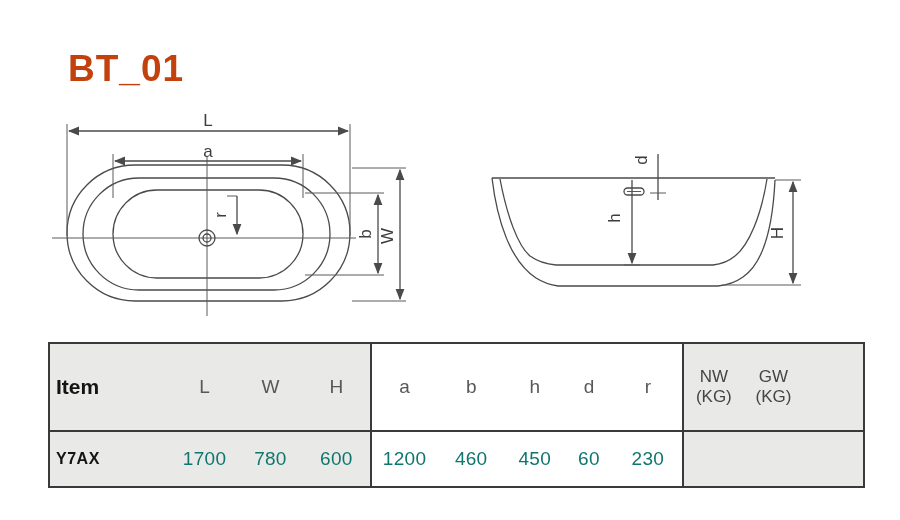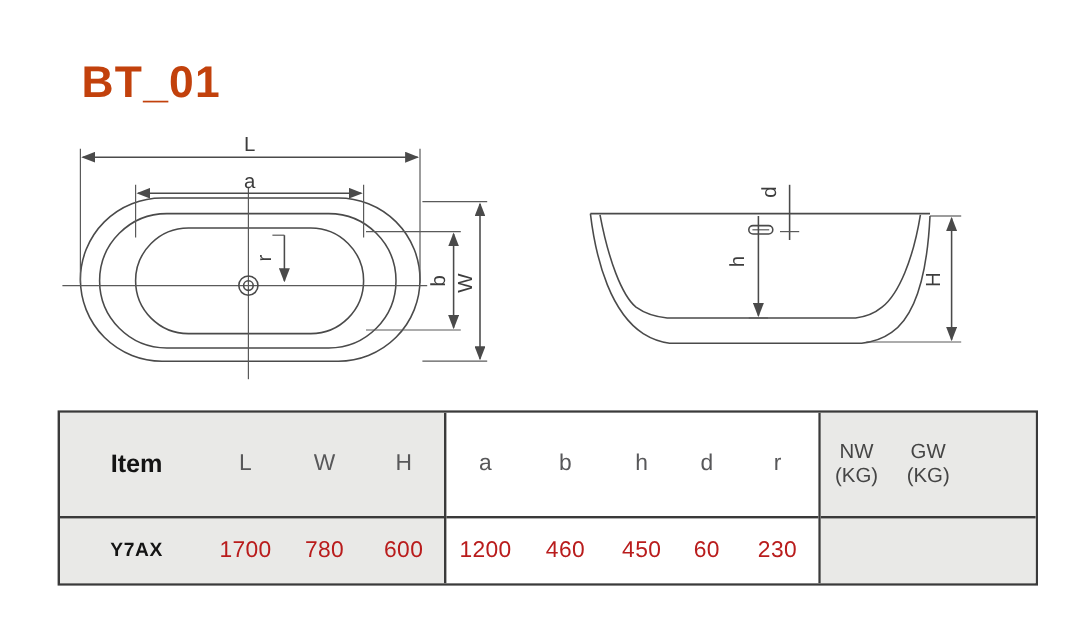--- a/index.html
+++ b/index.html
@@ -22,29 +22,29 @@
     position:absolute;left:48px;top:342px;width:817px;height:146px;
     display:flex;border:2px solid #3a3a3a;box-sizing:border-box;background:#fff;
   }
   .sec{display:flex;flex-direction:column;box-sizing:border-box;}
   .sec1{width:320px;background:#e9e9e7;}
   .sec2{width:314px;background:#ffffff;border-left:2px solid #3a3a3a;border-right:2px solid #3a3a3a;}
   .sec3{flex:1;background:#e9e9e7;}
   .hdr{height:86px;display:flex;align-items:center;border-bottom:2px solid #3a3a3a;}
   .row{flex:1;display:flex;align-items:center;}
   .c{text-align:center;box-sizing:border-box;}
-  .item-c{width:38%;text-align:center;padding-left:6px;}
+  .item-c{width:38%;text-align:left;padding-left:6px;}
   .d3{width:20.6%;}
   .a5-1{width:21%;}.a5-2{width:22%;}.a5-3{width:19%;}.a5-4{width:16%;}.a5-5{width:22%;}
   .w3{width:33.33%;}
   .item-h{font-weight:700;font-size:21px;color:#141414;}
   .dim-h{font-size:19px;color:#58585a;}
   .wt-h{font-size:17px;color:#454545;line-height:1.18;}
   .item-v{font-weight:700;font-size:16px;color:#141414;letter-spacing:0.5px;}
-  .num{font-size:19px;color:#b91c1c;letter-spacing:0.3px;}
+  .num{font-size:19px;color:#0f766e;letter-spacing:0.3px;}
 </style>
 </head>
 <body>
 
 <div class="stage">
 
   <div class="page-title">BT_01</div>
 
   <svg id="topview" width="380" height="228" viewBox="0 0 380 228">
     <defs>

